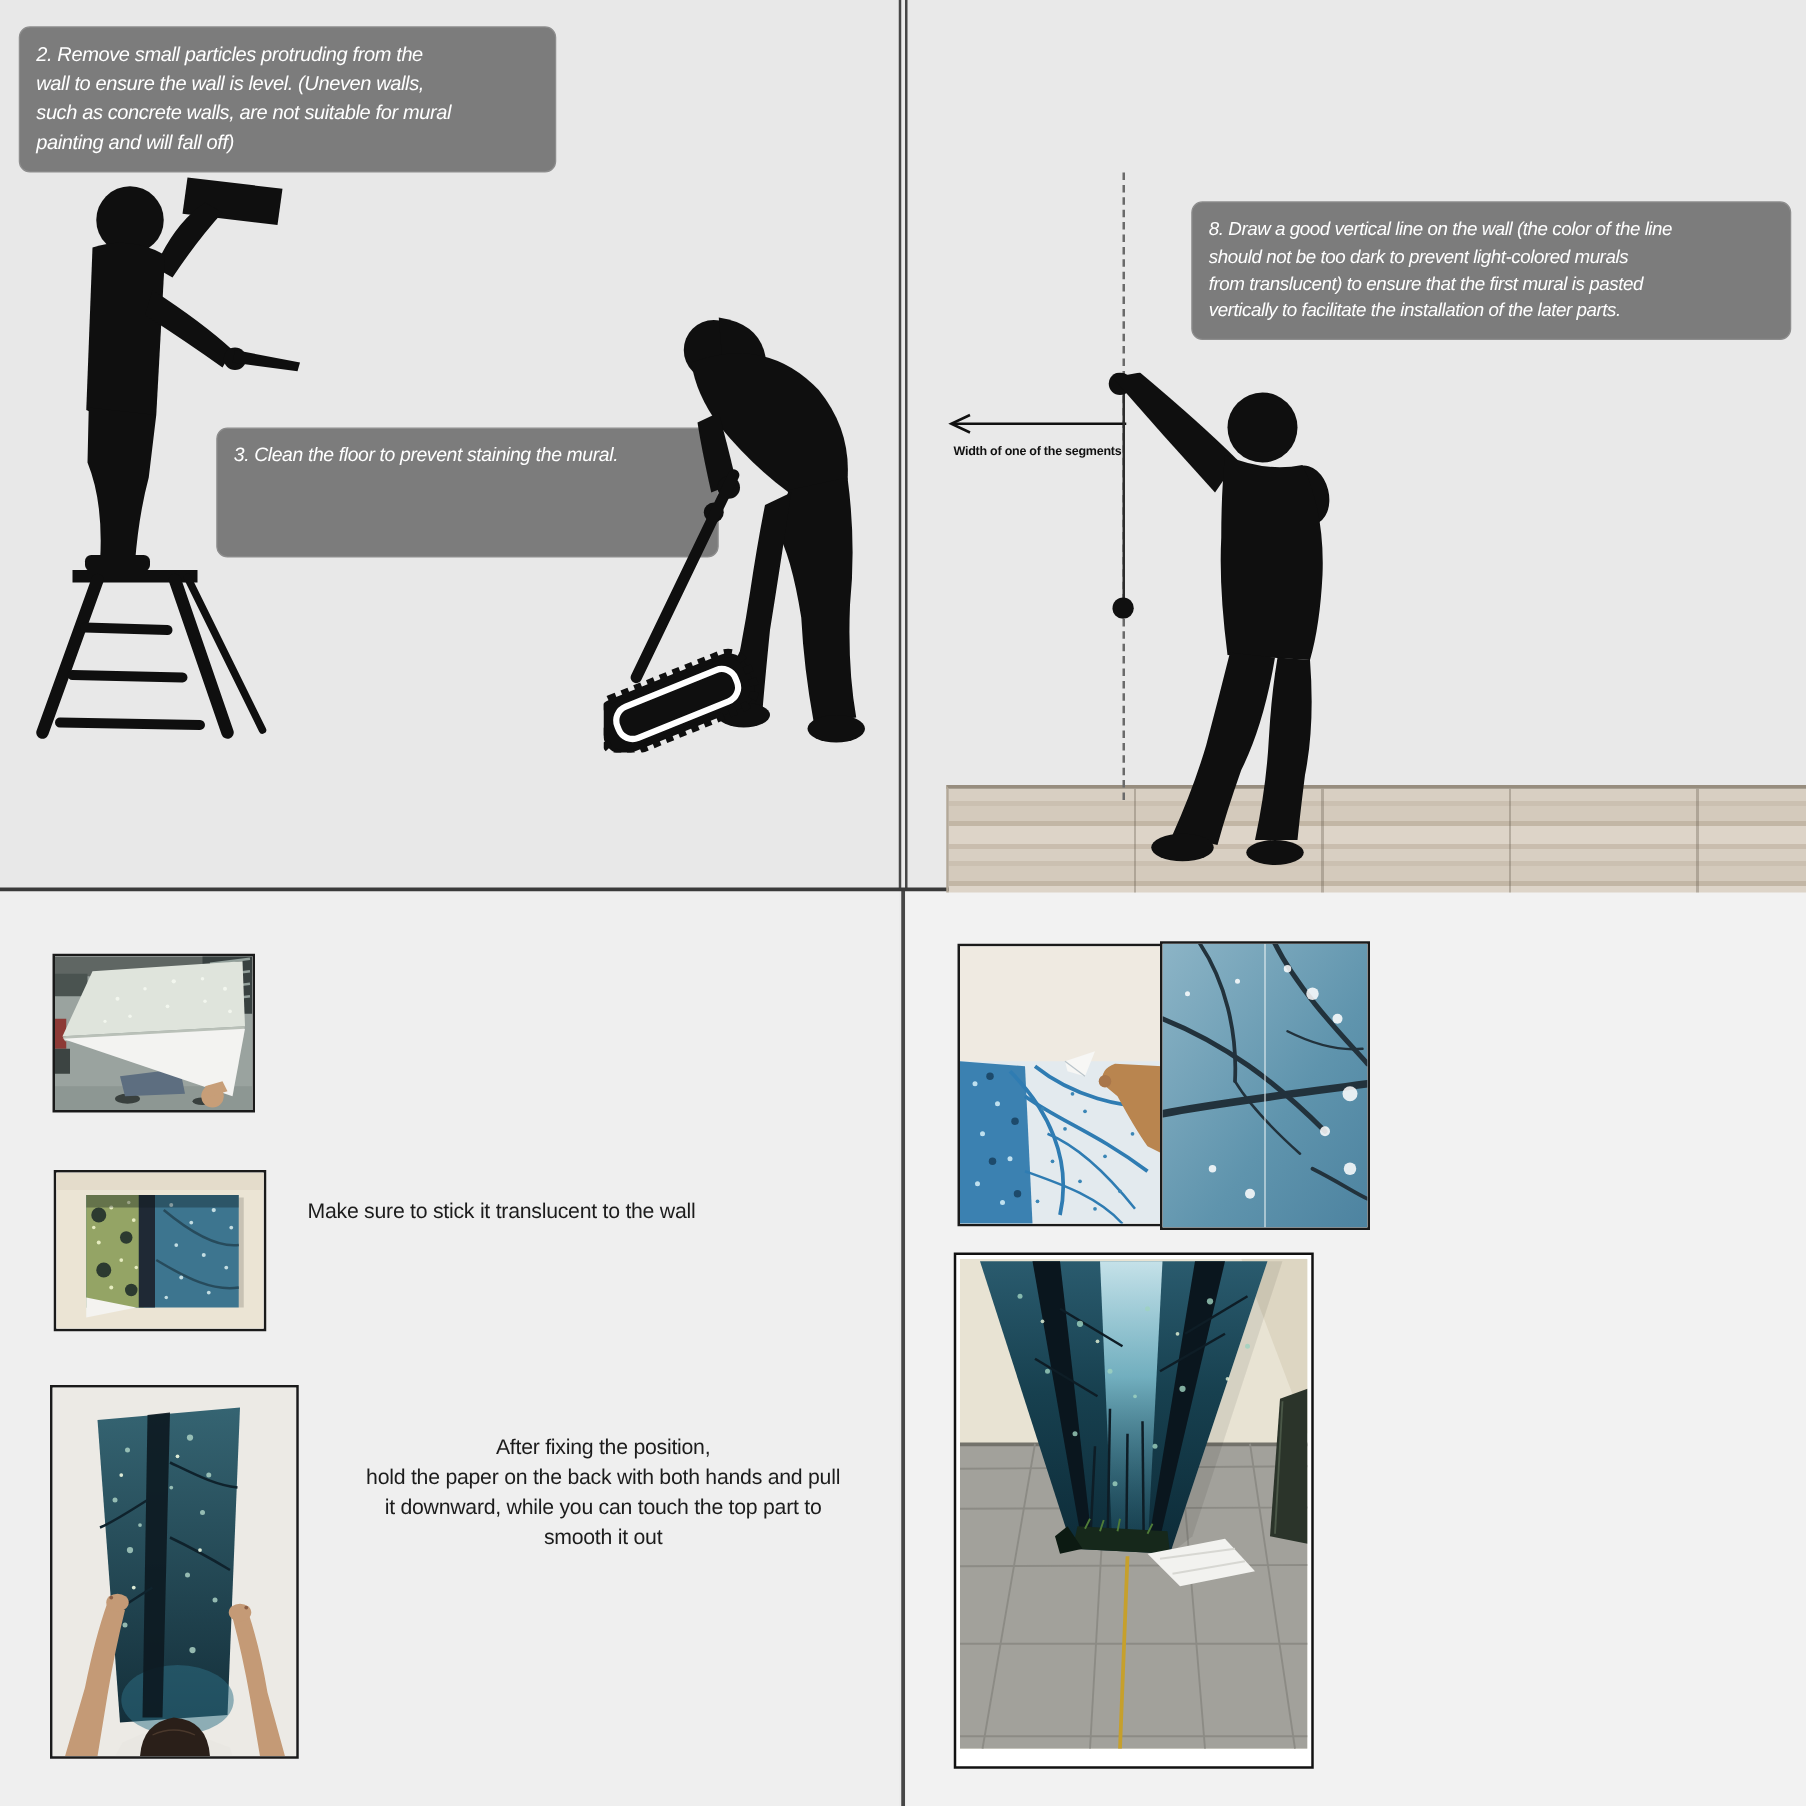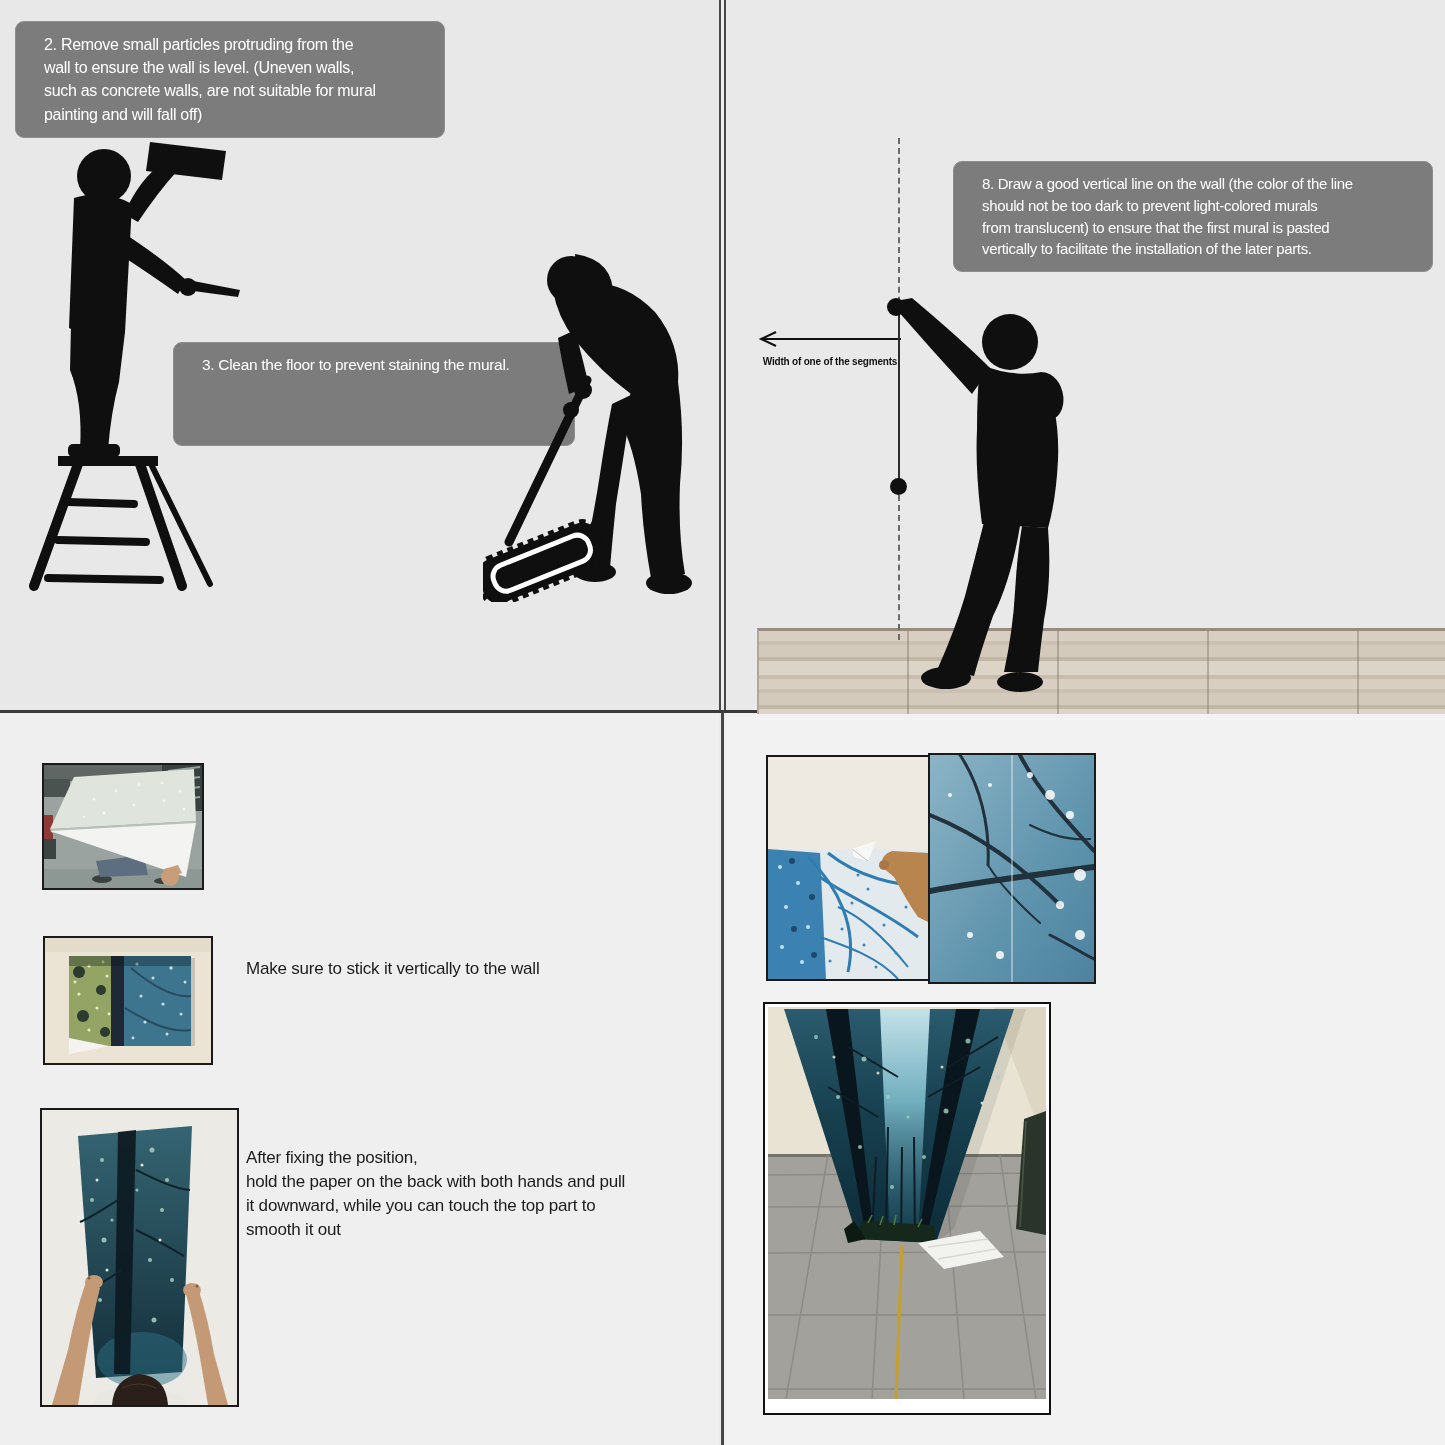--- a/index.html
+++ b/index.html
@@ -10,23 +10,23 @@
   .abs{position:absolute;}
   .quad{position:absolute;}
   .q-tl{left:0;top:0;width:719px;height:711px;background:#e8e8e8;}
   .q-tr{left:725px;top:0;width:720px;height:711px;background:#e9e9e9;}
   .q-bl{left:0;top:713px;width:719px;height:732px;background:#efefef;}
   .q-br{left:725px;top:713px;width:720px;height:732px;background:#f2f2f2;}
   .vline{position:absolute;background:#474747;}
   .hline{position:absolute;background:#3a3a3a;}
   .callout{
     position:absolute;background:#7c7c7c;color:#fff;border-radius:9px;
-    padding:11px 28px;white-space:pre-line;box-sizing:border-box;
+    padding:11px 13px;white-space:pre-line;box-sizing:border-box;
     font-size:16px;line-height:1.45;letter-spacing:-0.3px;
-    border:1px solid #8d8d8d;overflow:hidden;
+    border:1px solid #8d8d8d;overflow:hidden;font-style:italic;
   }
   .caption{
     position:absolute;color:#1c1c1c;font-size:17px;line-height:1.42;
     letter-spacing:-0.2px;white-space:pre-line;
   }
   .photo{
     position:absolute;border:2px solid #1a1a1a;background:#fff;overflow:hidden;
   }
   .photo svg{display:block;width:100%;height:100%;}
   .sil{position:absolute;}
@@ -220,21 +220,21 @@
         <circle cx="136" cy="76" r="1.5"></circle>
           <circle cx="100" cy="84" r="1.6"></circle>
           <circle cx="122" cy="96" r="1.5"></circle>
         <circle cx="88" cy="100" r="1.4"></circle>
       </g>
       <rect x="24" y="18" width="122" height="10" fill="rgba(15,25,30,.35)"></rect>
       <rect x="146" y="20" width="4" height="88" fill="rgba(0,0,0,.15)"></rect>
       <polygon points="24,100 64,108 24,116" fill="#f4f3f0"></polygon>
     </svg>
   </div>
-  <div class="caption" style="left:246px;top:957px;width:473px;">Make sure to stick it vertically to the wall</div>
+  <div class="caption" style="left:246px;top:957px;width:473px;">Make sure to stick it translucent to the wall</div>
 
   <div class="photo" style="left:40px;top:1108px;width:195px;height:295px;">
     <svg viewBox="0 0 195 295" preserveAspectRatio="none">
       <defs>
         <linearGradient id="p3g" x1="0" y1="0" x2="0" y2="1">
           <stop offset="0" stop-color="#356472"></stop>
             <stop offset="1" stop-color="#142f3a"></stop>
         </linearGradient>
       </defs>
       <rect width="195" height="295" fill="#eceae5"></rect>
@@ -274,21 +274,21 @@
           <ellipse cx="150" cy="180" rx="9" ry="7"></ellipse>
       </g>
       <circle cx="47" cy="168" r="1.5" fill="#8a5d44"></circle>
         <circle cx="155" cy="176" r="1.5" fill="#8a5d44"></circle>
       <polygon points="56,284 74,276 70,295 50,295" fill="#e9e7e2"></polygon>
       <polygon points="126,282 142,288 144,295 124,295" fill="#e9e7e2"></polygon>
       <path d="M70,295 Q72,268 97,264 Q124,266 126,295 Z" fill="#2a1f19"></path>
       <path d="M80,278 Q97,270 114,278" stroke="#4a382c" stroke-width="1" fill="none"></path>
     </svg>
   </div>
-  <div class="caption" style="left:246px;top:1146px;width:473px;">After fixing the position,
+  <div class="caption" style="left:246px;top:1146px;width:473px;text-align:center;">After fixing the position,
 hold the paper on the back with both hands and pull
 it downward, while you can touch the top part to
 smooth it out</div>
 
   <div class="photo" style="left:766px;top:755px;width:162px;height:222px;">
     <svg viewBox="0 0 162 222" preserveAspectRatio="none">
       <rect width="162" height="222" fill="#efeae1"></rect>
       <rect y="92" width="162" height="130" fill="#e3eaee"></rect>
       <polygon points="0,92 52,96 58,222 0,222" fill="#3b81b1"></polygon>
       <g fill="#bfe0ef">

